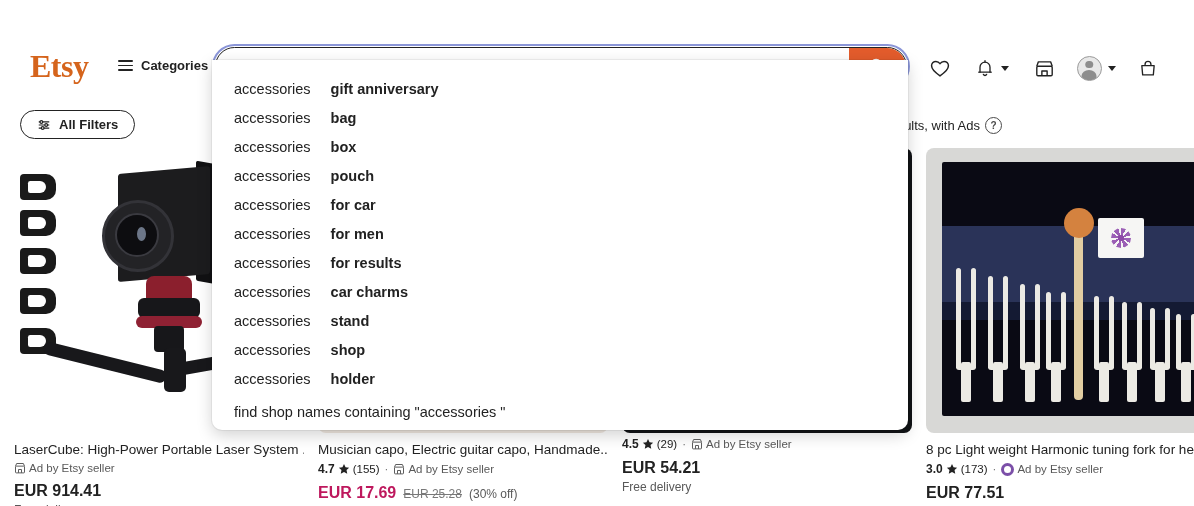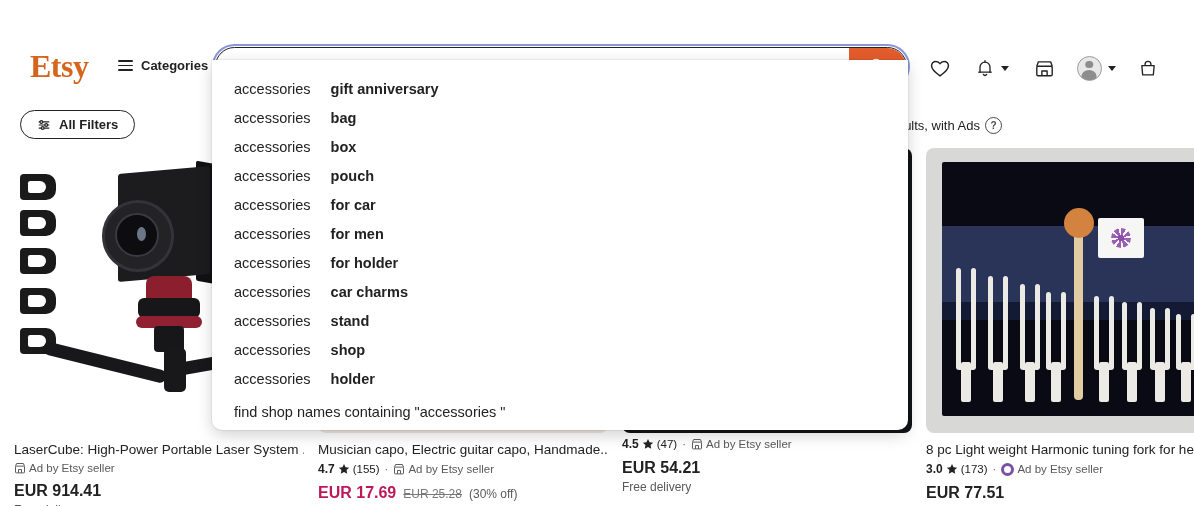--- a/index.html
+++ b/index.html
@@ -708,21 +708,21 @@
           <div class="pad-row" style="top:134px;width:210px"></div>
           <div class="pad-row" style="top:150px;width:166px"></div>
           <div class="pad-row" style="top:166px;width:196px"></div>
         </div>
       </div>
       <div class="card-meta">
         <span class="rating-num">4.5</span>
         <svg width="12" height="12" viewBox="0 0 20 20" fill="#222">
             <path d="M10 1.5l2.6 5.6 6 .7-4.4 4 1.2 6-5.4-3-5.4 3 1.2-6-4.4-4 6-.7z"></path>
           </svg>
-        <span class="rev-count">(47)</span>
+        <span class="rev-count">(29)</span>
         <span class="dot-sep">·</span>
         <svg class="ad-badge-icon" width="12" height="12" viewBox="0 0 16 16" fill="none" stroke="#595959" stroke-width="1.3">
           <rect x="2" y="5.5" width="12" height="9" rx="1"></rect>
           <path d="M2 5.5 L3.5 2 H12.5 L14 5.5"></path>
           <path d="M6 14.5 V10 H10 V14.5"></path>
         </svg>
         <span>Ad by Etsy seller</span>
       </div>
       <div class="card-price">
         <span class="cur">EUR 54.21</span>
@@ -911,21 +911,21 @@
     <div class="suggest-item">
       <span class="prefix">accessories</span>
       <span class="bold">for car</span>
     </div>
     <div class="suggest-item">
       <span class="prefix">accessories</span>
       <span class="bold">for men</span>
     </div>
     <div class="suggest-item">
       <span class="prefix">accessories</span>
-      <span class="bold">for holder</span>
+      <span class="bold">for results</span>
     </div>
     <div class="suggest-item">
       <span class="prefix">accessories</span>
       <span class="bold">car charms</span>
     </div>
     <div class="suggest-item">
       <span class="prefix">accessories</span>
       <span class="bold">stand</span>
     </div>
     <div class="suggest-item">

